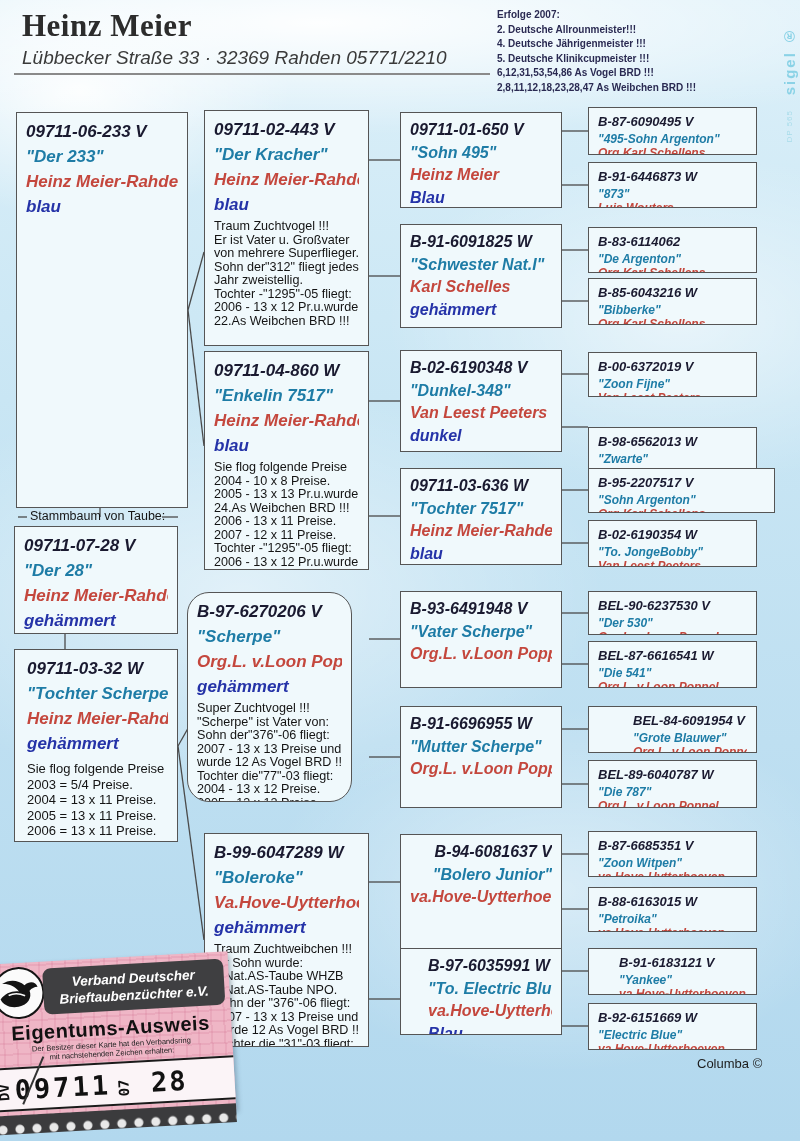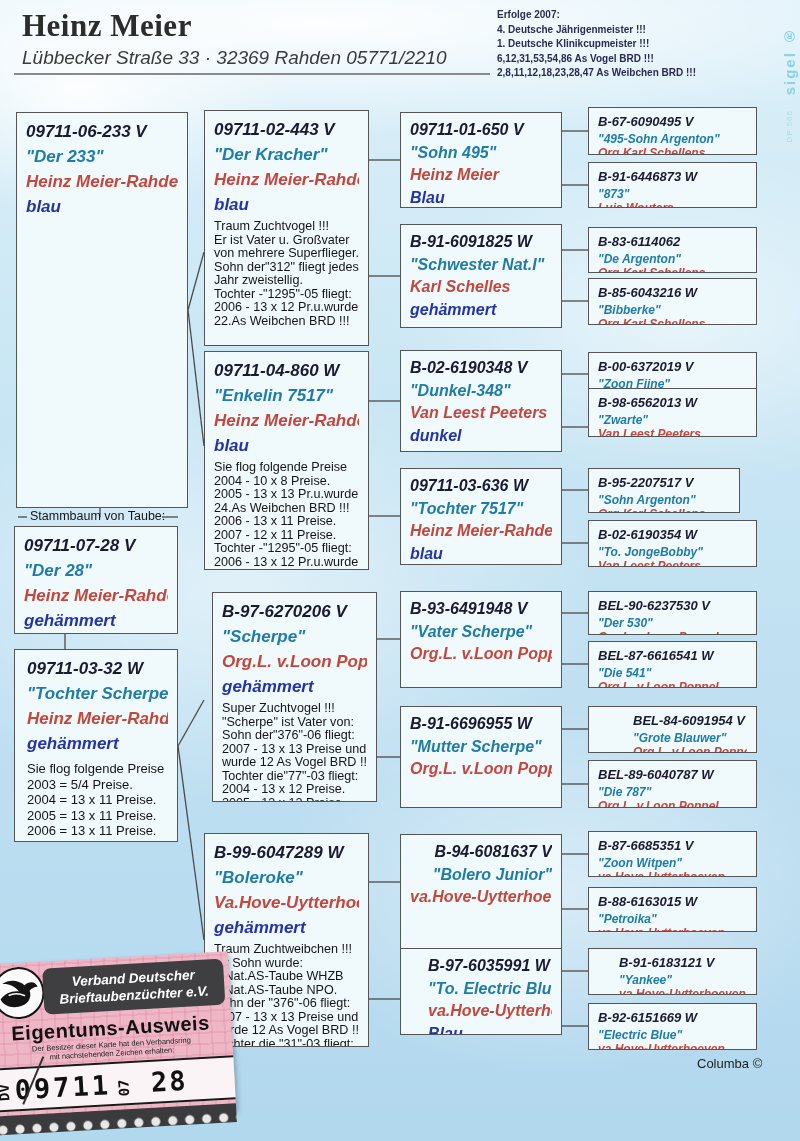--- a/index.html
+++ b/index.html
@@ -64,22 +64,23 @@
 <body>
 
 <div id="stage">
 
   <div class="owner-name">Heinz Meier</div>
   <div class="owner-address">Lübbecker  Straße 33   ·   32369 Rahden  05771/2210</div>
   <div class="header-rule"></div>
 
   <div class="erfolge">
     <div>Erfolge 2007:</div>
+    <div>2. Deutsche Allrounmeister!!!</div>
     <div>4. Deutsche Jährigenmeister !!!</div>
-    <div>1. Deutsche Klinikcupmeister !!!</div>
+    <div>5. Deutsche Klinikcupmeister !!!</div>
     <div>6,12,31,53,54,86 As Vogel BRD !!!</div>
     <div>2,8,11,12,18,23,28,47 As Weibchen BRD !!!</div>
   </div>
 
   <div class="watermark">sigel ®</div>
   <div class="watermark-small">DP 565</div>
 
   <svg id="connectors" width="800" height="1141">
     <g stroke="#4a4a4a" stroke-width="1.3">
       <line x1="188" y1="310" x2="204" y2="252"></line>
@@ -170,21 +171,21 @@
           <div class="nline">Sie flog folgende Preise</div>
           <div class="nline">2004 - 10 x 8 Preise.</div>
           <div class="nline">2005 - 13 x 13 Pr.u.wurde</div>
           <div class="nline">24.As Weibchen BRD !!!</div>
           <div class="nline">2006 - 13 x 11 Preise.</div>
           <div class="nline">2007 - 12 x 11 Preise.</div>
           <div class="nline">Tochter -"1295"-05 fliegt:</div>
           <div class="nline">2006 - 13 x 12 Pr.u.wurde</div>
         </div>
       </div>
-      <div class="pbox g2" style="left: 212px; top: 592px; width: 165px; height: 210px;">
+      <div class="pbox g2" style="left: 187px; top: 592px; width: 165px; height: 210px; border-radius: 22px;">
         <div class="row ring">B-97-6270206 V</div>
         <div class="row pname">"Scherpe"</div>
         <div class="row breeder">Org.L. v.Loon Poppel</div>
         <div class="row pcolor">gehämmert</div>
         <div class="notes">
           <div class="nline">Super Zuchtvogel !!!</div>
           <div class="nline">"Scherpe" ist Vater von:</div>
           <div class="nline">Sohn der"376"-06 fliegt:</div>
           <div class="nline">2007 - 13 x 13 Preise und</div>
           <div class="nline">wurde 12 As Vogel BRD !!!</div>
@@ -248,21 +249,21 @@
         <div class="row pname">"Bolero Junior"</div>
         <div class="row breeder">va.Hove-Uytterhoeven</div>
       </div>
       <div class="pbox g3" style="left: 400px; top: 948px; width: 162px; height: 87px; padding-left: 27px;">
         <div class="row ring">B-97-6035991 W</div>
         <div class="row pname">"To. Electric Blue"</div>
         <div class="row breeder">va.Hove-Uytterhoeven</div>
         <div class="row pcolor">Blau</div>
       </div>
       <div class="pbox g4" style="left: 588px; top: 107px; width: 169px; height: 48px;">
-        <div class="row ring">B-67-6090495 V</div>
+        <div class="row ring">B-87-6090495 V</div>
         <div class="row pname">"495-Sohn Argenton"</div>
         <div class="row breeder">Org.Karl Schellens</div>
       </div>
       <div class="pbox g4" style="left: 588px; top: 162px; width: 169px; height: 46px;">
         <div class="row ring">B-91-6446873 W</div>
         <div class="row pname">"873"</div>
         <div class="row breeder">Luis Wouters</div>
       </div>
       <div class="pbox g4" style="left: 588px; top: 227px; width: 169px; height: 46px;">
         <div class="row ring">B-83-6114062</div>
@@ -272,26 +273,26 @@
       <div class="pbox g4" style="left: 588px; top: 278px; width: 169px; height: 47px;">
         <div class="row ring">B-85-6043216 W</div>
         <div class="row pname">"Bibberke"</div>
         <div class="row breeder">Org.Karl Schellens</div>
       </div>
       <div class="pbox g4" style="left: 588px; top: 352px; width: 169px; height: 45px;">
         <div class="row ring">B-00-6372019 V</div>
         <div class="row pname">"Zoon Fijne"</div>
         <div class="row breeder">Van Leest Peeters</div>
       </div>
-      <div class="pbox g4" style="left: 588px; top: 388px; width: 169px; height: 49px;">
+      <div class="pbox g4" style="left: 588px; top: 427px; width: 169px; height: 49px;">
         <div class="row ring">B-98-6562013 W</div>
         <div class="row pname">"Zwarte"</div>
         <div class="row breeder">Van Leest Peeters</div>
       </div>
-      <div class="pbox g4" style="left: 588px; top: 468px; width: 152px; height: 45px;">
+      <div class="pbox g4" style="left: 588px; top: 468px; width: 187px; height: 45px;">
         <div class="row ring">B-95-2207517 V</div>
         <div class="row pname">"Sohn Argenton"</div>
         <div class="row breeder">Org.Karl Schellens</div>
       </div>
       <div class="pbox g4" style="left: 588px; top: 520px; width: 169px; height: 47px;">
         <div class="row ring">B-02-6190354 W</div>
         <div class="row pname">"To. JongeBobby"</div>
         <div class="row breeder">Van Leest Peeters</div>
       </div>
       <div class="pbox g4" style="left: 588px; top: 591px; width: 169px; height: 44px;">

